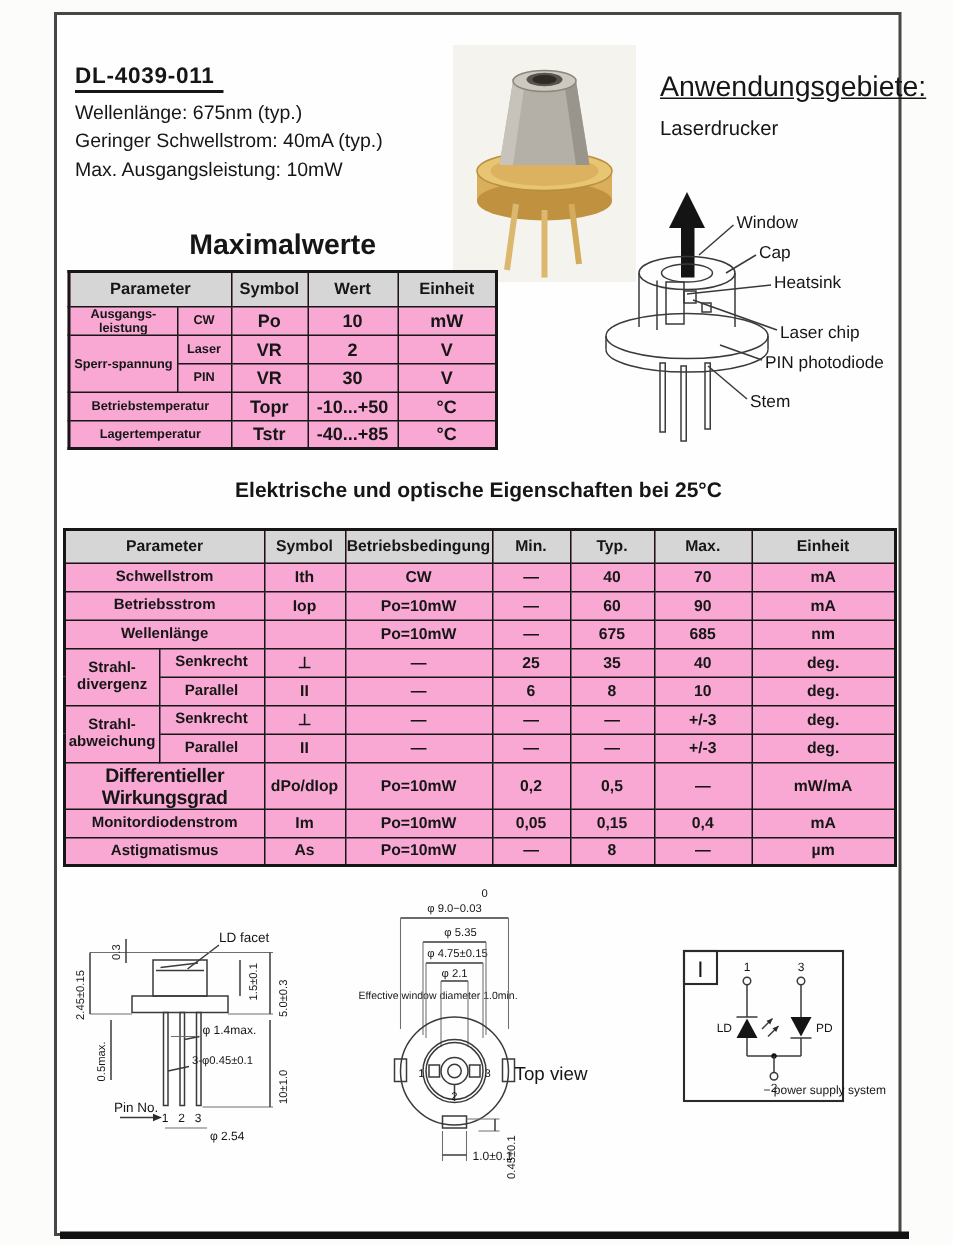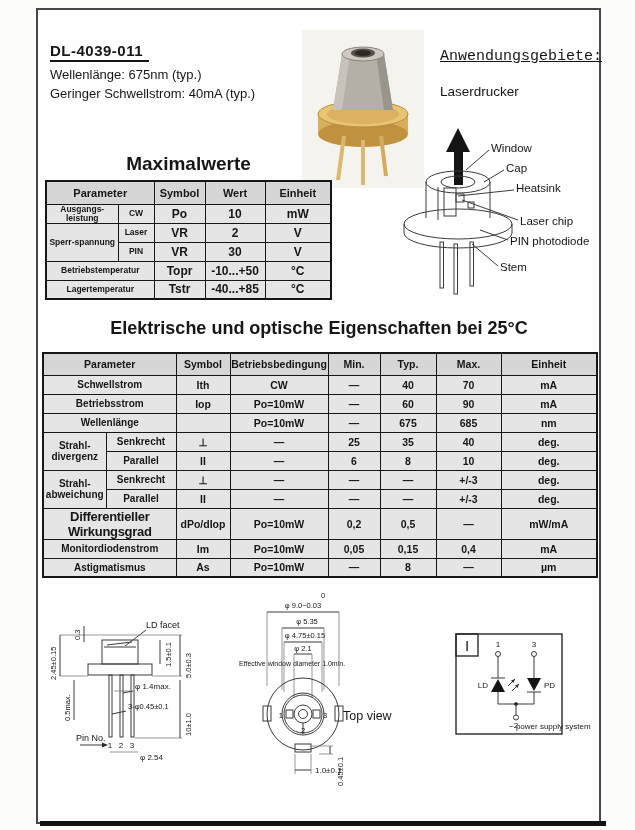--- a/index.html
+++ b/index.html
@@ -13,35 +13,35 @@
   .bottom-bar { position:absolute; left:40px; top:821px; width:566px; height:5px; background:#121212; }
 
   
   .title-block { position:absolute; left:50px; top:42px; width:250px; }
   .doc-title { font-size:15px; font-weight:bold; letter-spacing:0.5px;
                border-bottom:2.5px solid #161616; display:inline-block; padding:0 6px 1px 0; }
   .spec-line { font-size:13px; margin-top:3px; line-height:16px; }
   .spec-lines { margin-top:5px; }
 
   .apps { position:absolute; left:440px; top:48px; width:165px; }
-  .apps-heading { font-size:15px; text-decoration:underline; margin-bottom:18px;font-family:Liberation Mono, monospace; }
+  .apps-heading { font-size:19px; text-decoration:underline; margin-bottom:7px; }
   .apps-item { font-size:13.5px; line-height:18px; }
 
   .photo { position:absolute; left:302px; top:30px; }
 
   .cutaway { position:absolute; left:396px; top:124px; }
 
   
   .h-max  { position:absolute; left:45px;  top:153px; width:287px; text-align:center;
             font-size:19px; font-weight:bold; }
   .h-elek { position:absolute; left:40px;  top:318px; width:558px; text-align:center;
-            font-size:18px; font-weight:bold; }
+            font-size:14px; font-weight:bold; }
 
   
-  table { border-collapse:collapse; table-layout:fixed; background:#e5e5e5; }
+  table { border-collapse:collapse; table-layout:fixed; background:#f9a8d4; }
   td, th { border:1.6px solid #161616; text-align:center; vertical-align:middle;
            font-weight:bold; overflow:hidden; }
   th { background:#d6d6d6; font-size:11px; }
   .t-max  { position:absolute; left:45px; top:180px; width:287px; border:2px solid #161616; }
   .t-max th { height:23px; }
   .t-max td { height:19px; font-size:12px; }
   .t-max td.small { font-size:8.5px; line-height:9px; }
   .t-char { position:absolute; left:42px; top:352px; width:556px; border:2px solid #161616; }
   .t-char th { height:22px; font-size:10.5px; }
   .t-char td { height:19px; font-size:10.5px; }
@@ -61,20 +61,21 @@
 </head>
 <body>
 
 <div class="frame"></div>
 
 <div class="title-block">
   <div class="doc-title">DL-4039-011</div>
   <div class="spec-lines">
     <div class="spec-line">Wellenlänge: 675nm (typ.)</div>
     <div class="spec-line">Geringer Schwellstrom: 40mA (typ.)</div>
+    <div class="spec-line">Max. Ausgangsleistung: 10mW</div>
   </div>
 </div>
 
 <div class="photo">
   <svg width="122" height="158" viewBox="0 0 122 158">
     <rect x="0" y="0" width="122" height="158" fill="#f5f3ee"></rect>
 
     <rect x="16" y="84" width="90" height="20" fill="#d9af5c"></rect>
     <ellipse cx="61" cy="104" rx="45" ry="13" fill="#c0913f"></ellipse>
     <ellipse cx="61" cy="84" rx="45" ry="13" fill="#e8c573" stroke="#b98f3e" stroke-width="1"></ellipse>

